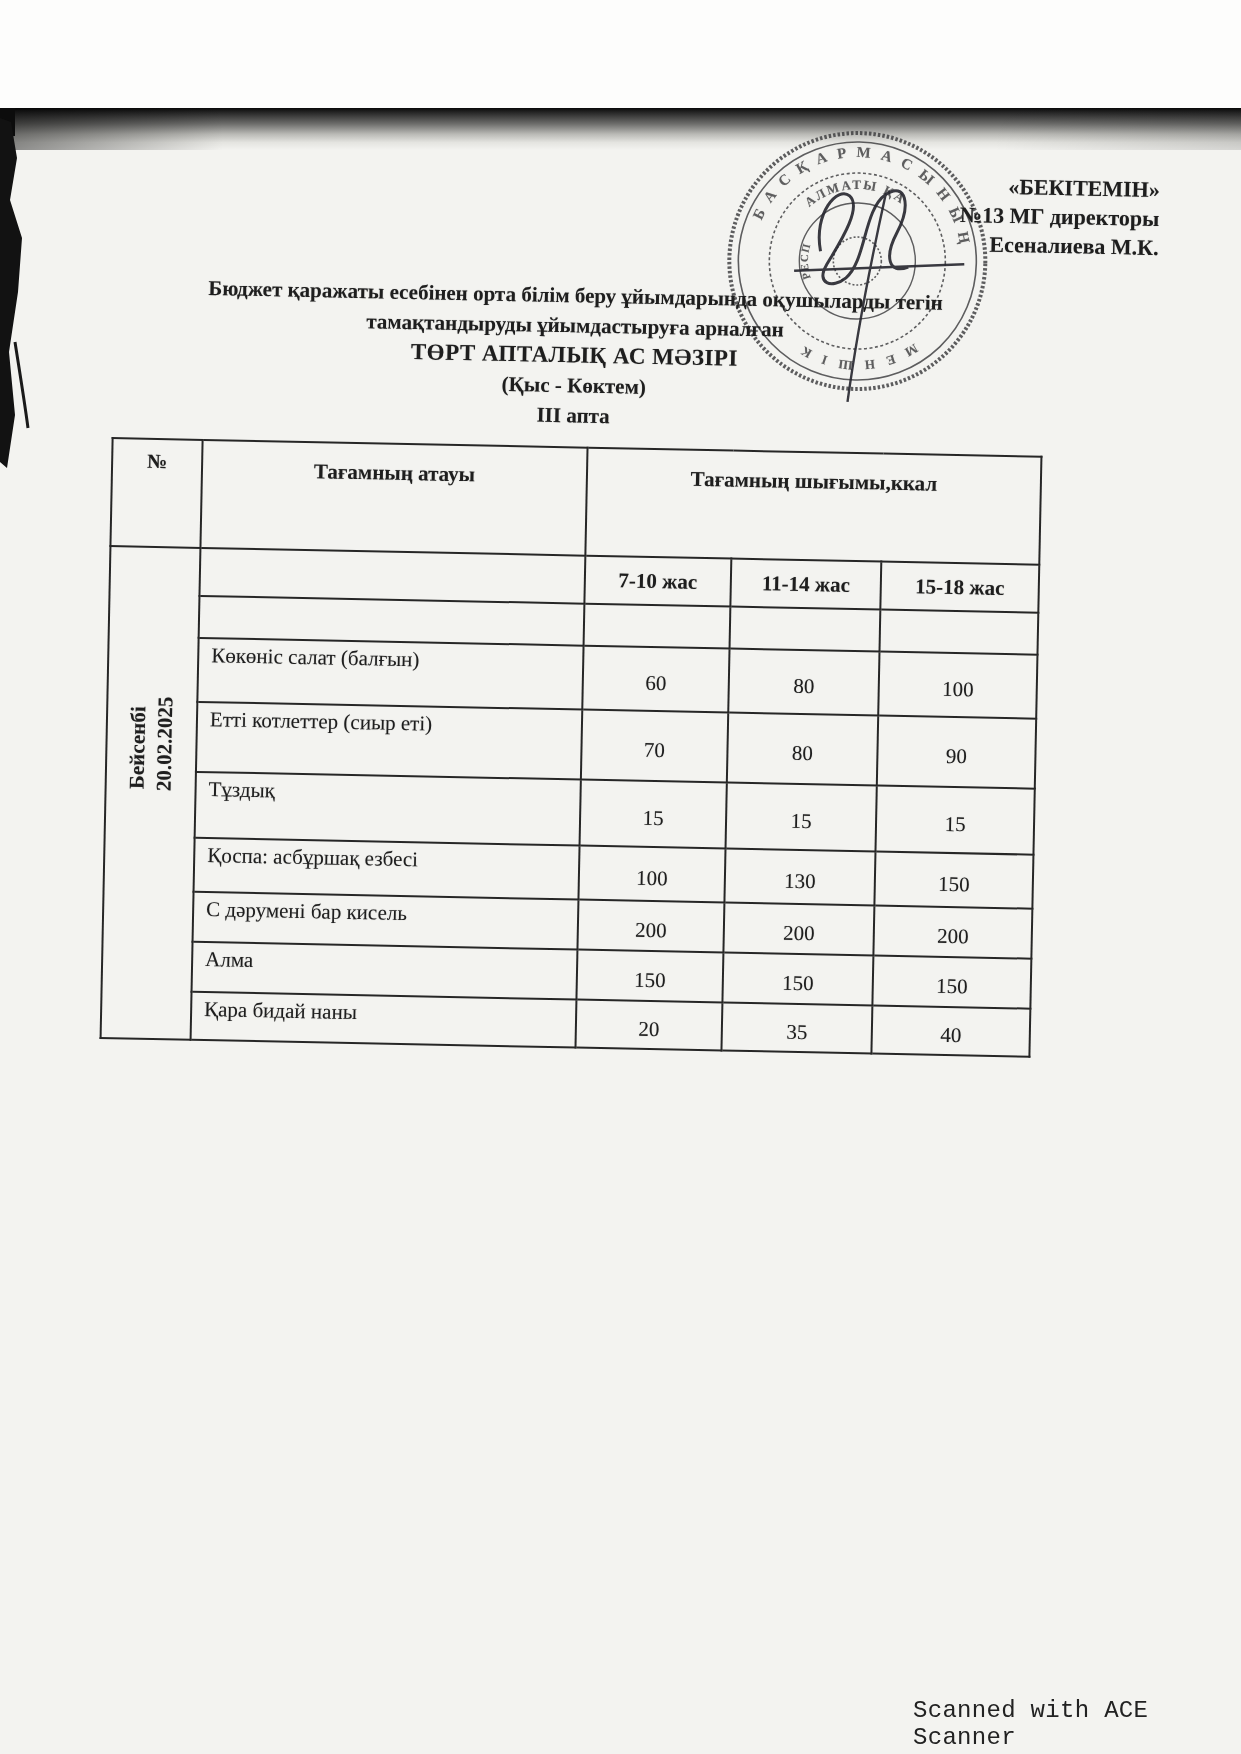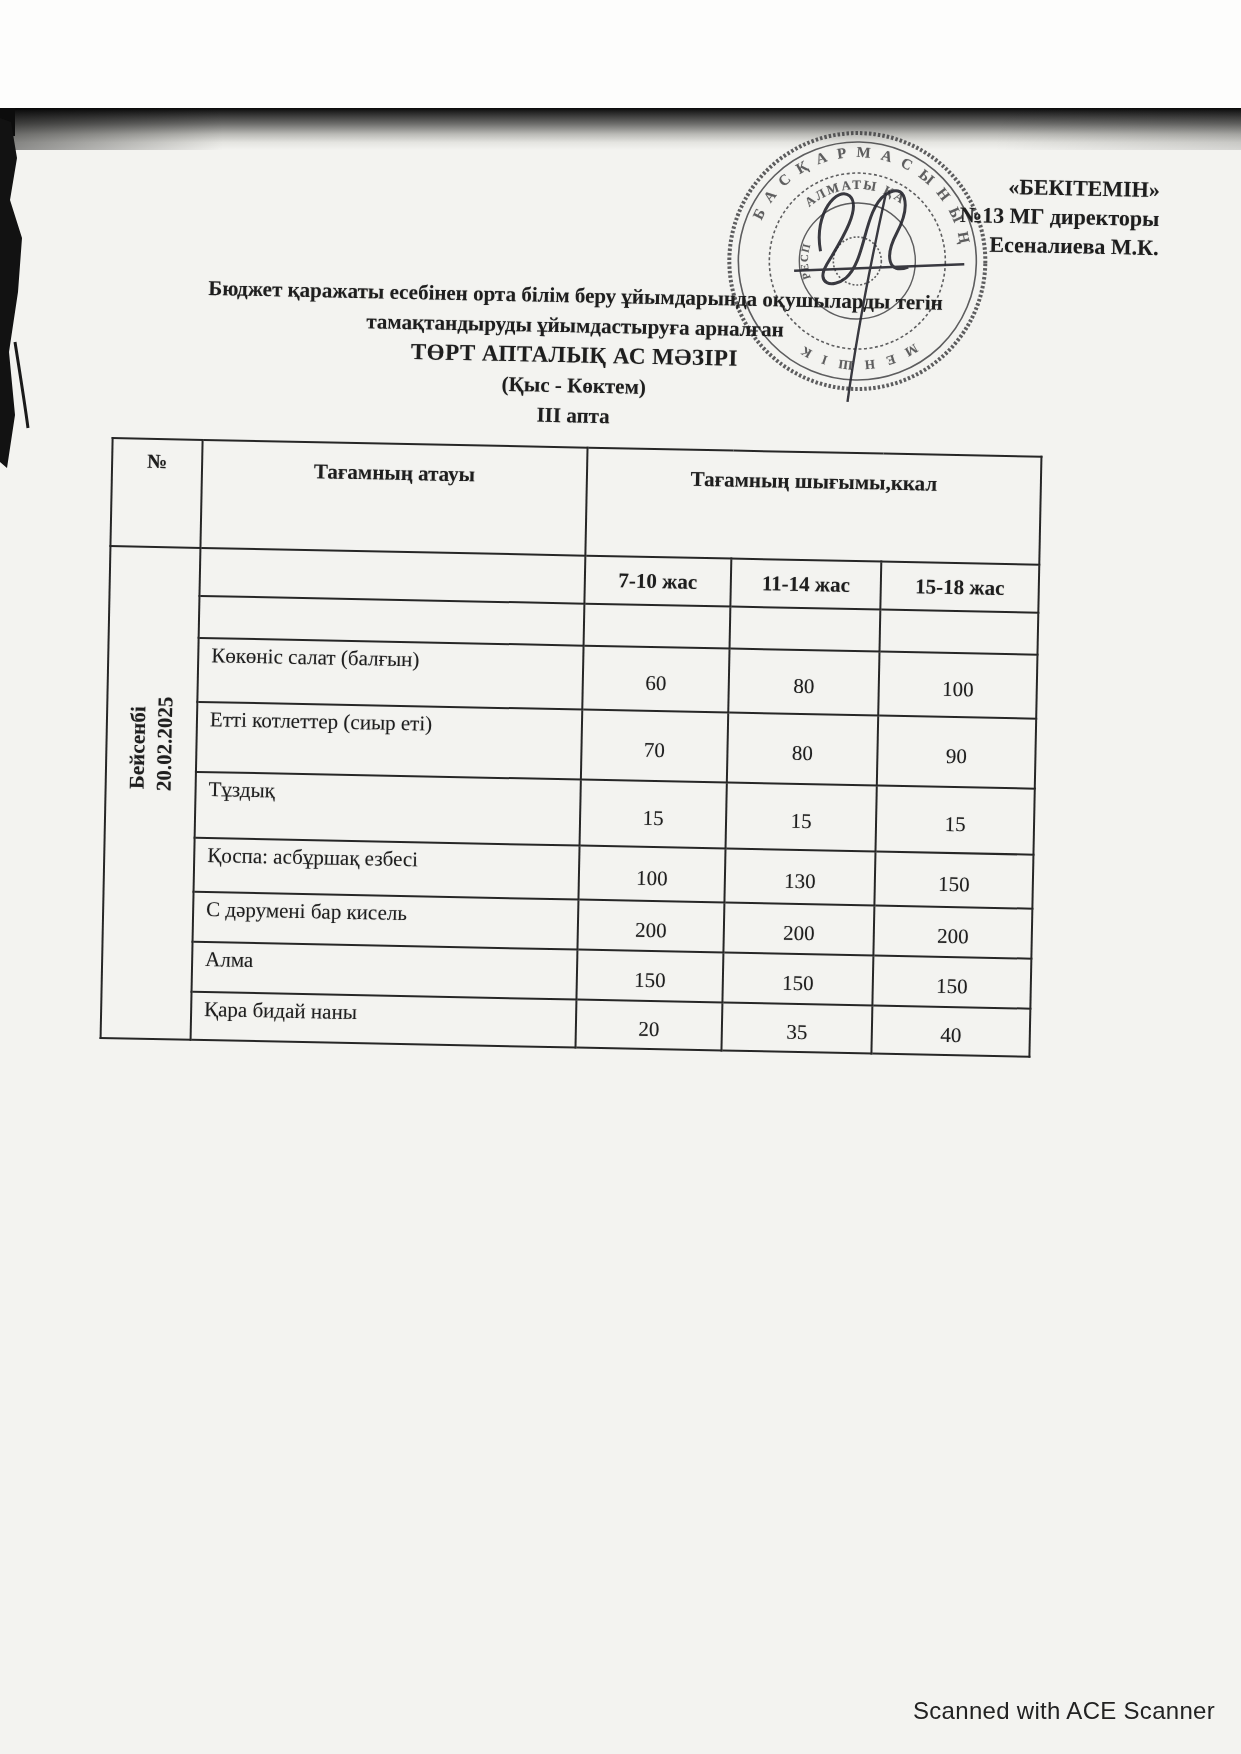--- a/index.html
+++ b/index.html
@@ -44,21 +44,21 @@
   td.h-cell{vertical-align:top;text-align:center;font-weight:bold;font-size:21px;padding-top:16px;}
   td.h-no{padding-top:10px;font-size:20px;}
   td.age-cell{text-align:center;vertical-align:middle;font-weight:bold;font-size:21px;}
   td.c-day{vertical-align:middle;text-align:center;}
   .day-rot{transform:rotate(-90deg) translateX(45px);white-space:nowrap;
            font-weight:bold;font-size:21px;line-height:27px;text-align:center;}
   td.dish{vertical-align:top;text-align:left;font-size:21px;padding:4px 8px 0 12px;line-height:24px;}
   td.val{vertical-align:middle;text-align:center;font-size:21px;padding-top:10px;}
 
   .scanner-note{position:absolute;left:913px;top:1697px;
-                font-family:Liberation Sans, sans-serif;
+                font-family:Liberation Mono, monospace;
                 font-size:24px;color:#222;letter-spacing:.3px;}
 
   .stamp text{font-family:"Liberation Serif","DejaVu Serif",serif;font-weight:bold;
               fill:#3d3d3f;}
 </style>
 </head>
 <body>
 
 <div>
 

